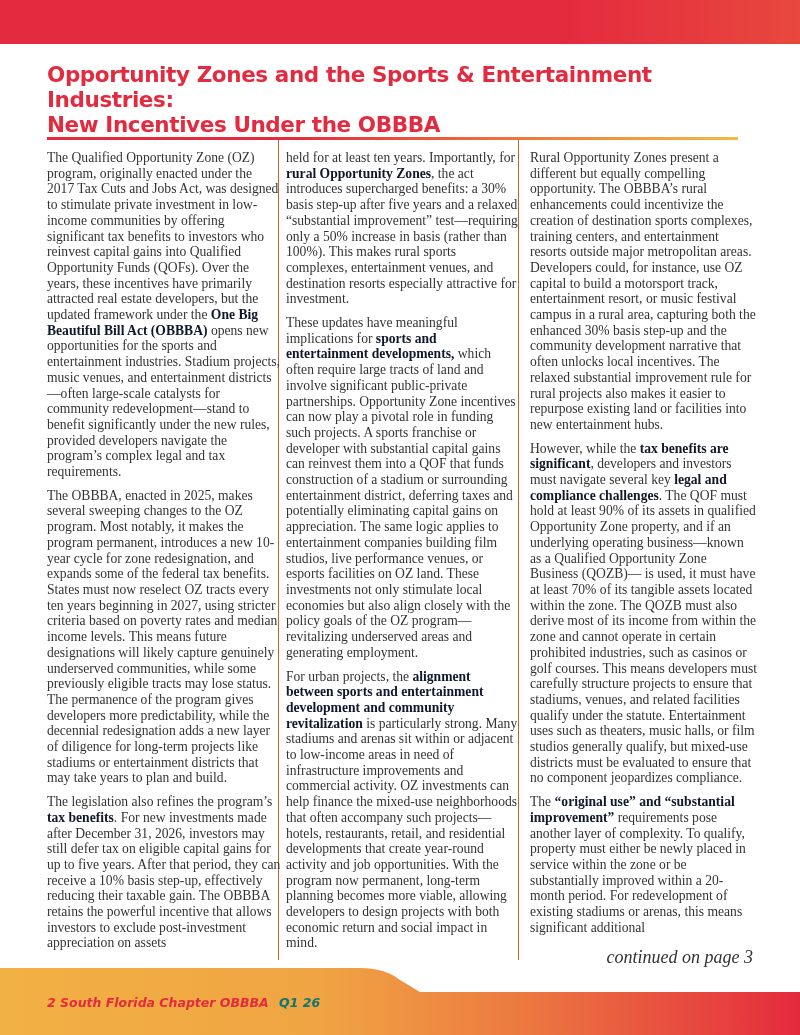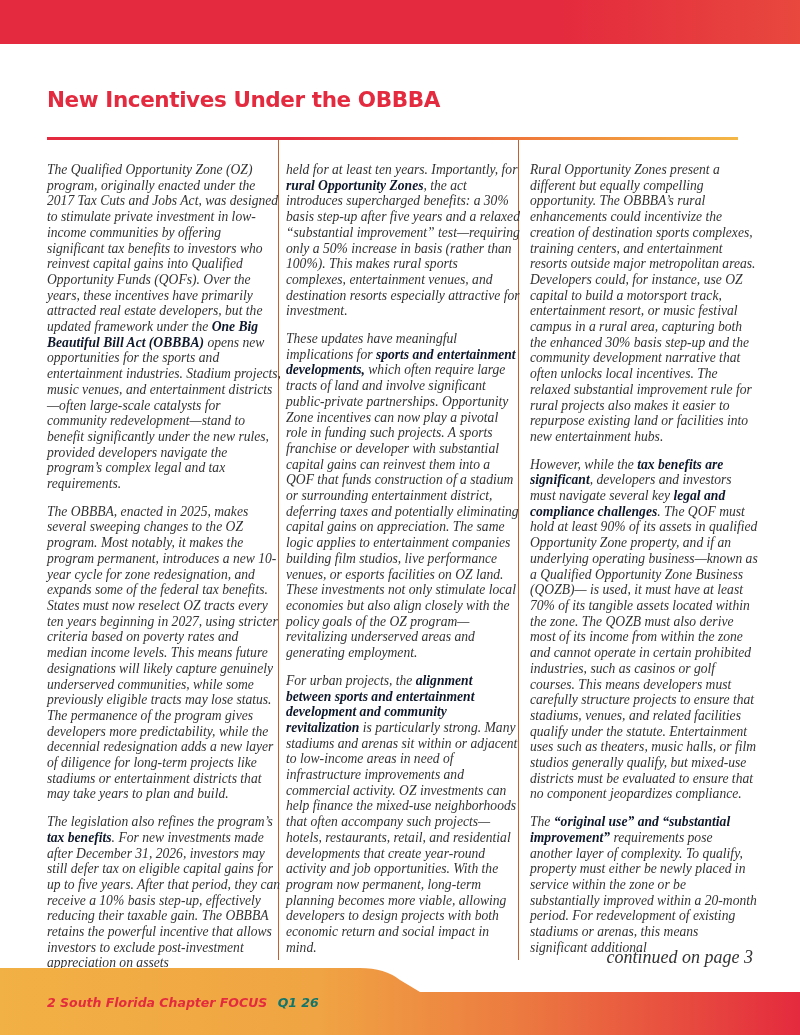--- a/index.html
+++ b/index.html
@@ -26,21 +26,21 @@
   }
   .rule {
     position: absolute; left: 47px; top: 137px; width: 691px; height: 3px;
     background: linear-gradient(90deg, #e42a3e 0%, #e42a3e 35%, #ef7b3a 70%, #f4b846 100%);
   }
   .col-divider { position: absolute; top: 140px; width: 1px; height: 820px; background: #c0622f; }
   .col {
     position: absolute; top: 150px; width: 234px;
     font-size: 13.6px; line-height: 15.7px; color: #333;
   }
-  .col p { margin: 12px 0 8px 0; font-style: italic; }
+  .col p { margin: 0 0 8px 0; }
   .col b { font-weight: bold; color: #0f172a; }
   .continued {
     position: absolute; right: 47px; top: 947px;
     font-style: italic; font-size: 18px; color: #333;
   }
   .footer-wave { position: absolute; left: 0; top: 960px; width: 800px; height: 75px; }
   .footer-text {
     position: absolute; left: 47px; top: 995px;
     font-family: "DejaVu Sans", "Liberation Sans", sans-serif;
     font-style: italic; font-weight: bold; font-size: 12.5px;
@@ -48,21 +48,21 @@
   .footer-text .pub { color: #e42a3e; }
   .footer-text .issue { color: #0f766e; margin-left: 6px; }
 </style>
 </head>
 <body>
 
 <div class="top-band"></div>
 
 <div class="header">
   <h1 class="title">
-    <br>
+    <span>Opportunity Zones and the Sports &amp; Entertainment Industries:</span><br>
     <span>New Incentives Under the OBBBA</span>
   </h1>
 </div>
 
 <div class="rule"></div>
 
 <div class="col-divider" style="left:278px"></div>
 <div class="col-divider" style="left:518px"></div>
 
 <div class="col" style="left:47px">
@@ -90,15 +90,15 @@
       <stop offset="0.4" stop-color="#f0a443"></stop>
       <stop offset="0.65" stop-color="#ec7a40"></stop>
       <stop offset="1" stop-color="#e42a3e"></stop>
     </linearGradient>
   </defs>
   <path d="M0,8 L360,8 Q385,8 400,20 L420,32 L800,32 L800,75 L0,75 Z" fill="url(#fg)"></path>
 </svg>
 
 <div class="footer-text">
   <span class="pub">2</span>
-  <span class="pub">South Florida Chapter FOCUS</span>
+  <span class="pub">South Florida Chapter OBBBA</span>
   <span class="issue">Q1 26</span>
 </div>
 
 </body></html>

